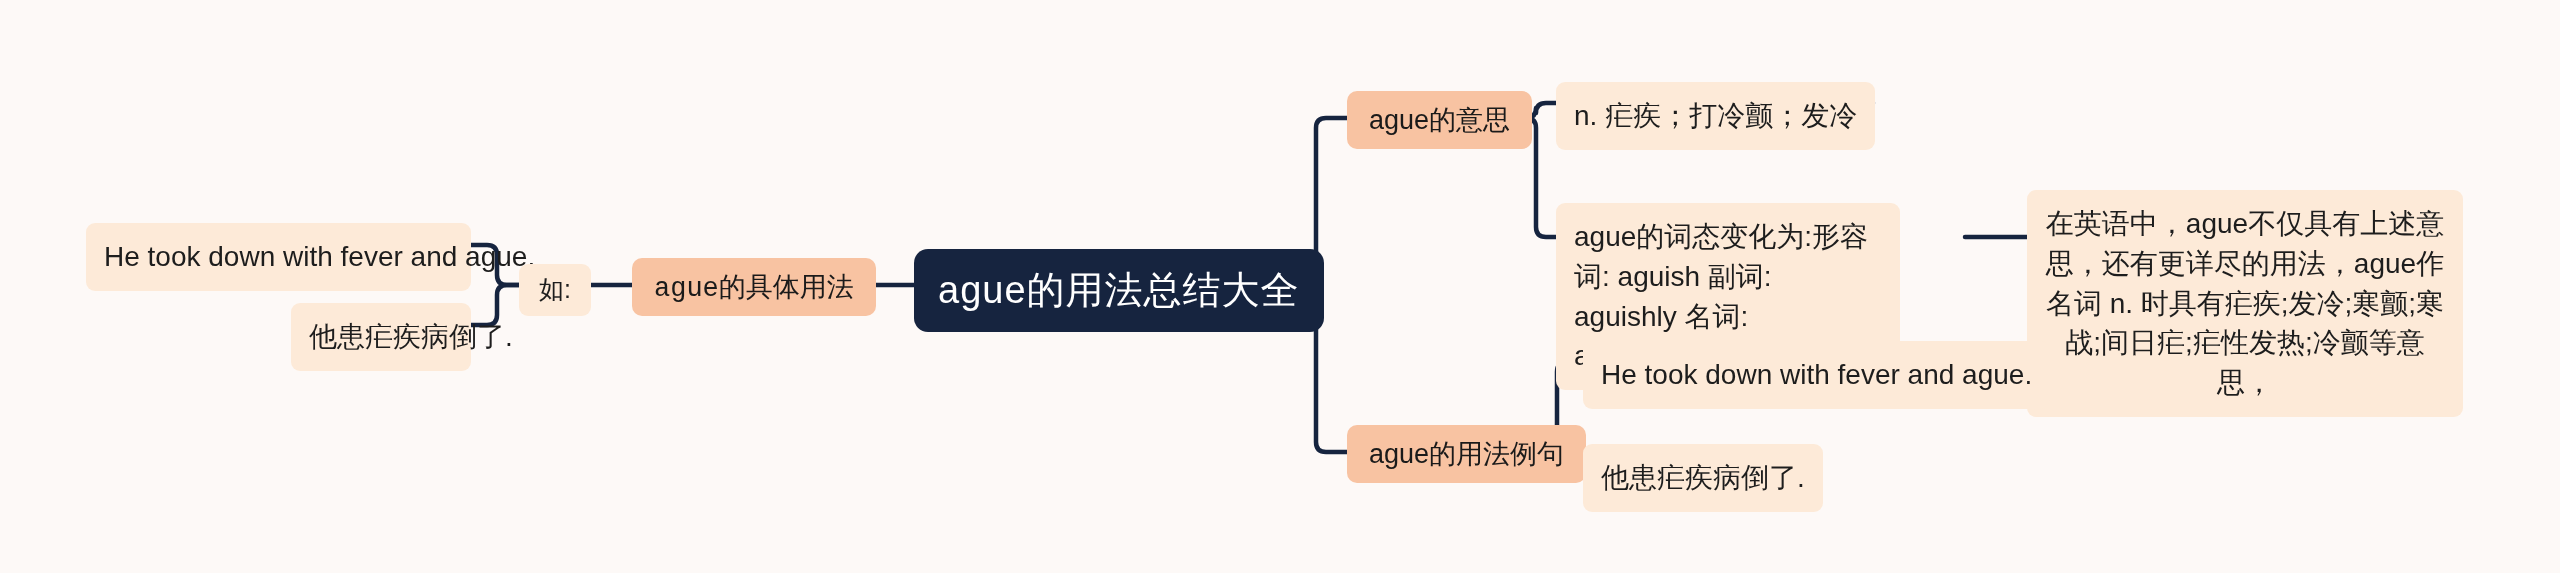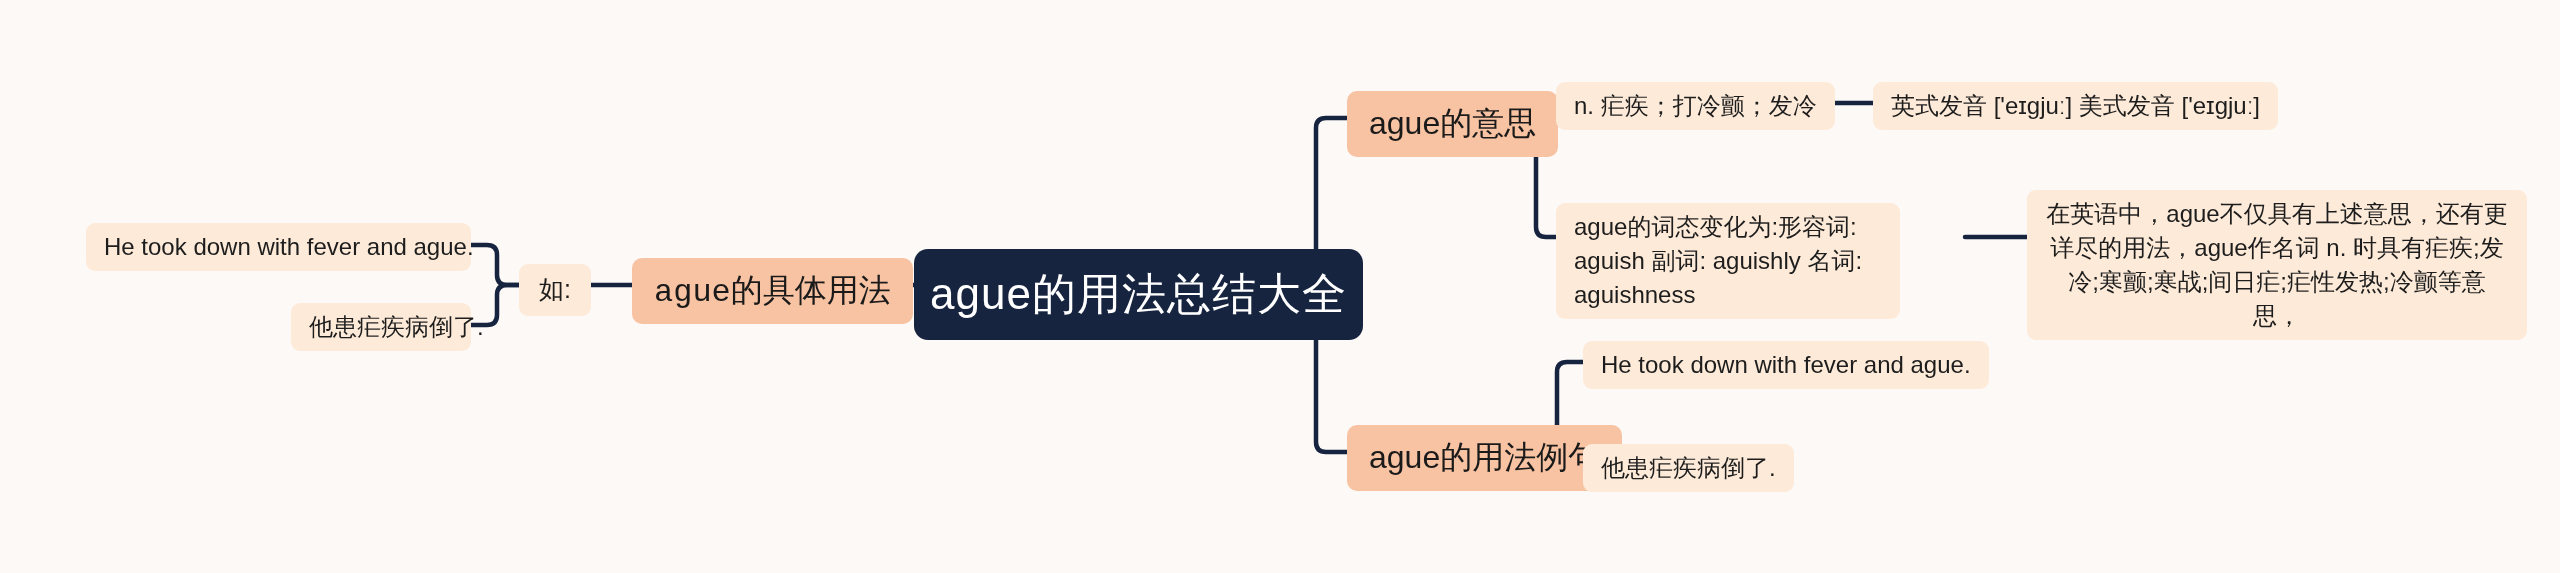--- a/index.html
+++ b/index.html
@@ -10,34 +10,34 @@
     overflow:hidden;
   }
   #canvas{position:relative;width:2560px;height:573px;}
   svg.links{position:absolute;left:0;top:0;width:2560px;height:573px;pointer-events:none;}
   .node{position:absolute;box-sizing:border-box;display:flex;align-items:center;}
   .node span{display:block;width:100%;}
 
   
   .root{
     background:#16243f;border-radius:14px;
-    padding:16px 16px;color:#ffffff;
-    font-size:44px;letter-spacing:1px;white-space:nowrap;
+    padding:16px 24px;color:#ffffff;
+    font-size:38px;letter-spacing:1px;white-space:nowrap;
   }
   
   .branch{
     background:#f8c3a2;border-radius:10px;
     padding:11px 22px;color:#1a1a1a;
-    font-size:32px;white-space:nowrap;
+    font-size:27px;white-space:nowrap;
   }
   
   .leaf{
     background:#fdead8;border-radius:9px;
-    padding:7px 18px;color:#1d1d1d;
-    font-size:24px;line-height:1.42;
+    padding:14px 18px;color:#1d1d1d;
+    font-size:28px;line-height:1.42;
   }
   .leaf.tiny{font-size:25px;padding:8px 16px;}
   .ta-right{text-align:right;}
   .ta-center{text-align:center;}
   .nowrap{white-space:nowrap;}
 </style>
 </head>
 <body>
 
 <div id="canvas">
@@ -88,29 +88,26 @@
   </div>
 
   <div class="node branch" style="left:1347px;top:91px;">
     <span>ague的意思</span>
   </div>
 
   <div class="node leaf nowrap" style="left:1556px;top:82px;">
     <span>n. 疟疾；打冷颤；发冷</span>
   </div>
 
-  <div class="node leaf nowrap" style="left:1873px;top:82px;">
-    <span>英式发音 ['eɪgjuː] 美式发音 ['eɪgjuː]</span>
-  </div>
 
   <div class="node leaf" style="left:1556px;top:203px;width:344px;">
     <span>ague的词态变化为:形容词: aguish 副词: aguishly 名词: aguishness</span>
   </div>
 
-  <div class="node leaf ta-center" style="left:2027px;top:190px;width:500px;">
+  <div class="node leaf ta-center" style="left:2027px;top:190px;width:436px;">
     <span>在英语中，ague不仅具有上述意思，还有更详尽的用法，ague作名词 n. 时具有疟疾;发冷;寒颤;寒战;间日疟;疟性发热;冷颤等意思，</span>
   </div>
 
   <div class="node branch" style="left:1347px;top:425px;">
     <span>ague的用法例句</span>
   </div>
 
   <div class="node leaf nowrap" style="left:1583px;top:341px;">
     <span>He took down with fever and ague.</span>
   </div>

